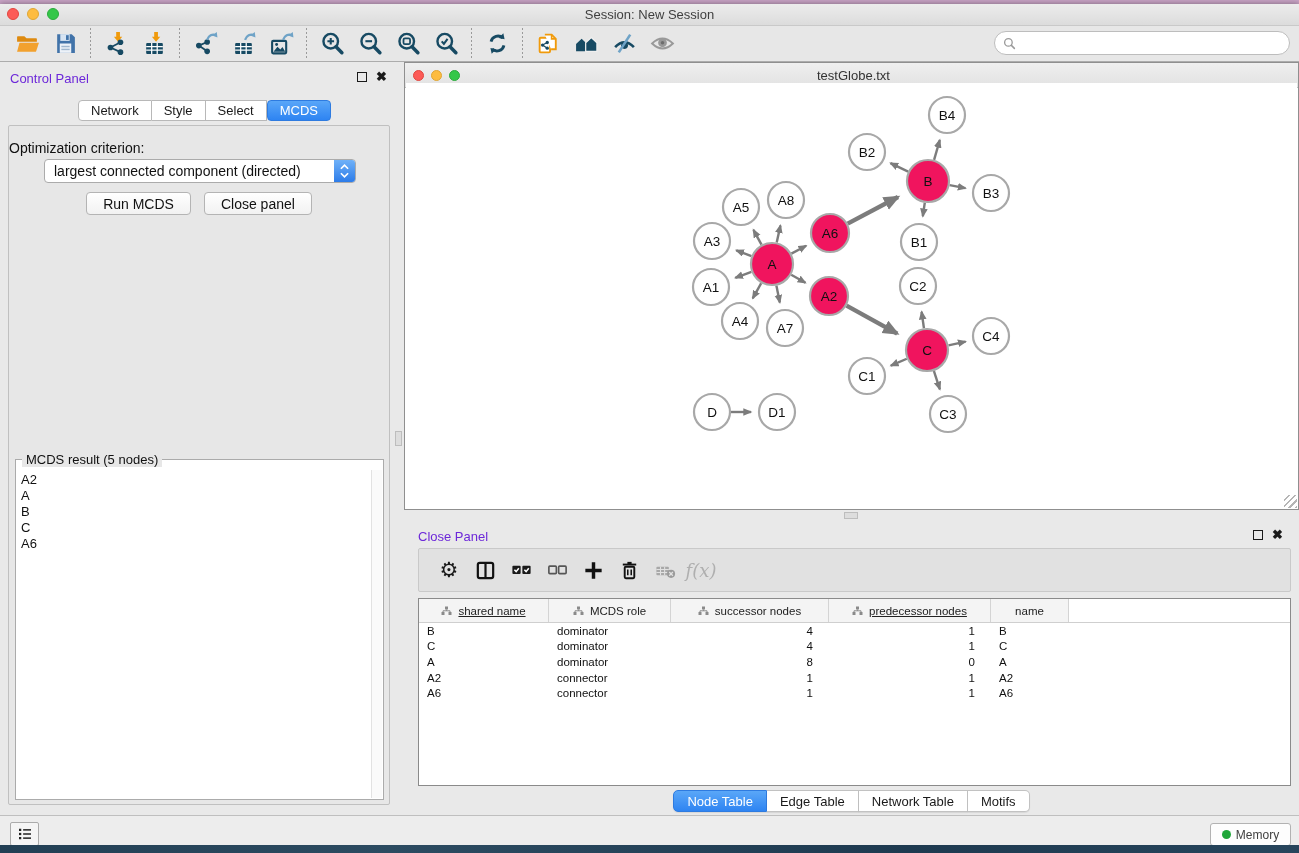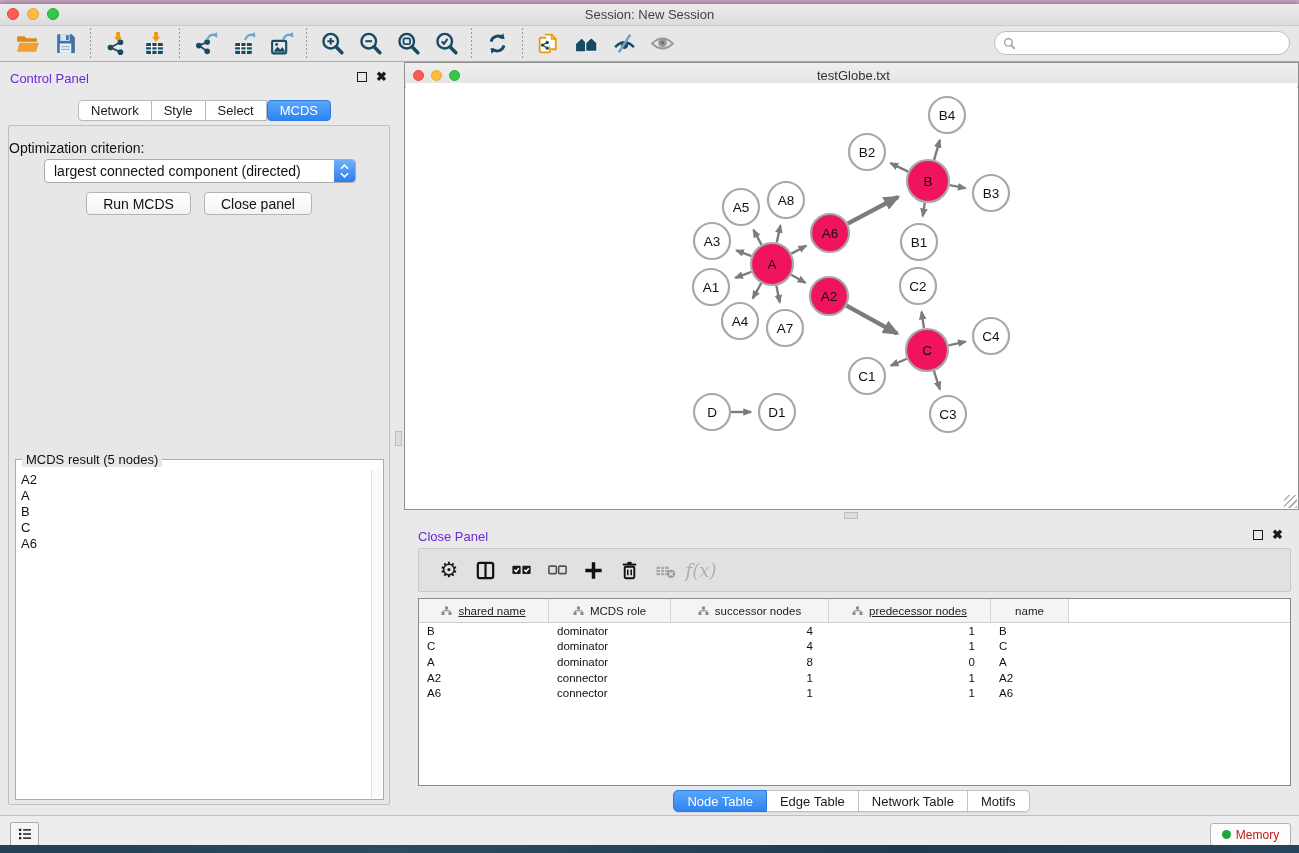--- a/index.html
+++ b/index.html
@@ -114,21 +114,21 @@
   .tp-tab.active { background:linear-gradient(#5AA7F8,#2E84F2); color:#fff; border-color:#2E7BE0; }
   
   .statusbar { position:absolute; left:0; top:811px; width:100%; height:32px;
     background:#EDEDED; border-top:1px solid #BFBFBF; }
   .status-list-btn { position:absolute; left:10px; top:6px; width:29px; height:24px;
     background:#F5F5F5; border:1px solid #ABABAB; border-radius:2px;
     display:flex; align-items:center; justify-content:center; }
   .status-list-btn svg { width:18px; height:18px; }
   .memory-btn { position:absolute; right:8px; top:7px; width:81px; height:23px;
     background:#FDFDFD; border:1px solid #B2B2B2; border-radius:3px;
-    display:flex; align-items:center; justify-content:center; gap:5px; font-size:12px; color:#b91c1c; }
+    display:flex; align-items:center; justify-content:center; gap:5px; font-size:12px; color:#404040; }
   .memory-dot { width:9px; height:9px; border-radius:50%; background:#1FA639; }
 </style>
 </head>
 <body>
 
 <div class="desktop">
   <div class="app">
 
     <div class="titlebar">
       <div class="lights">

